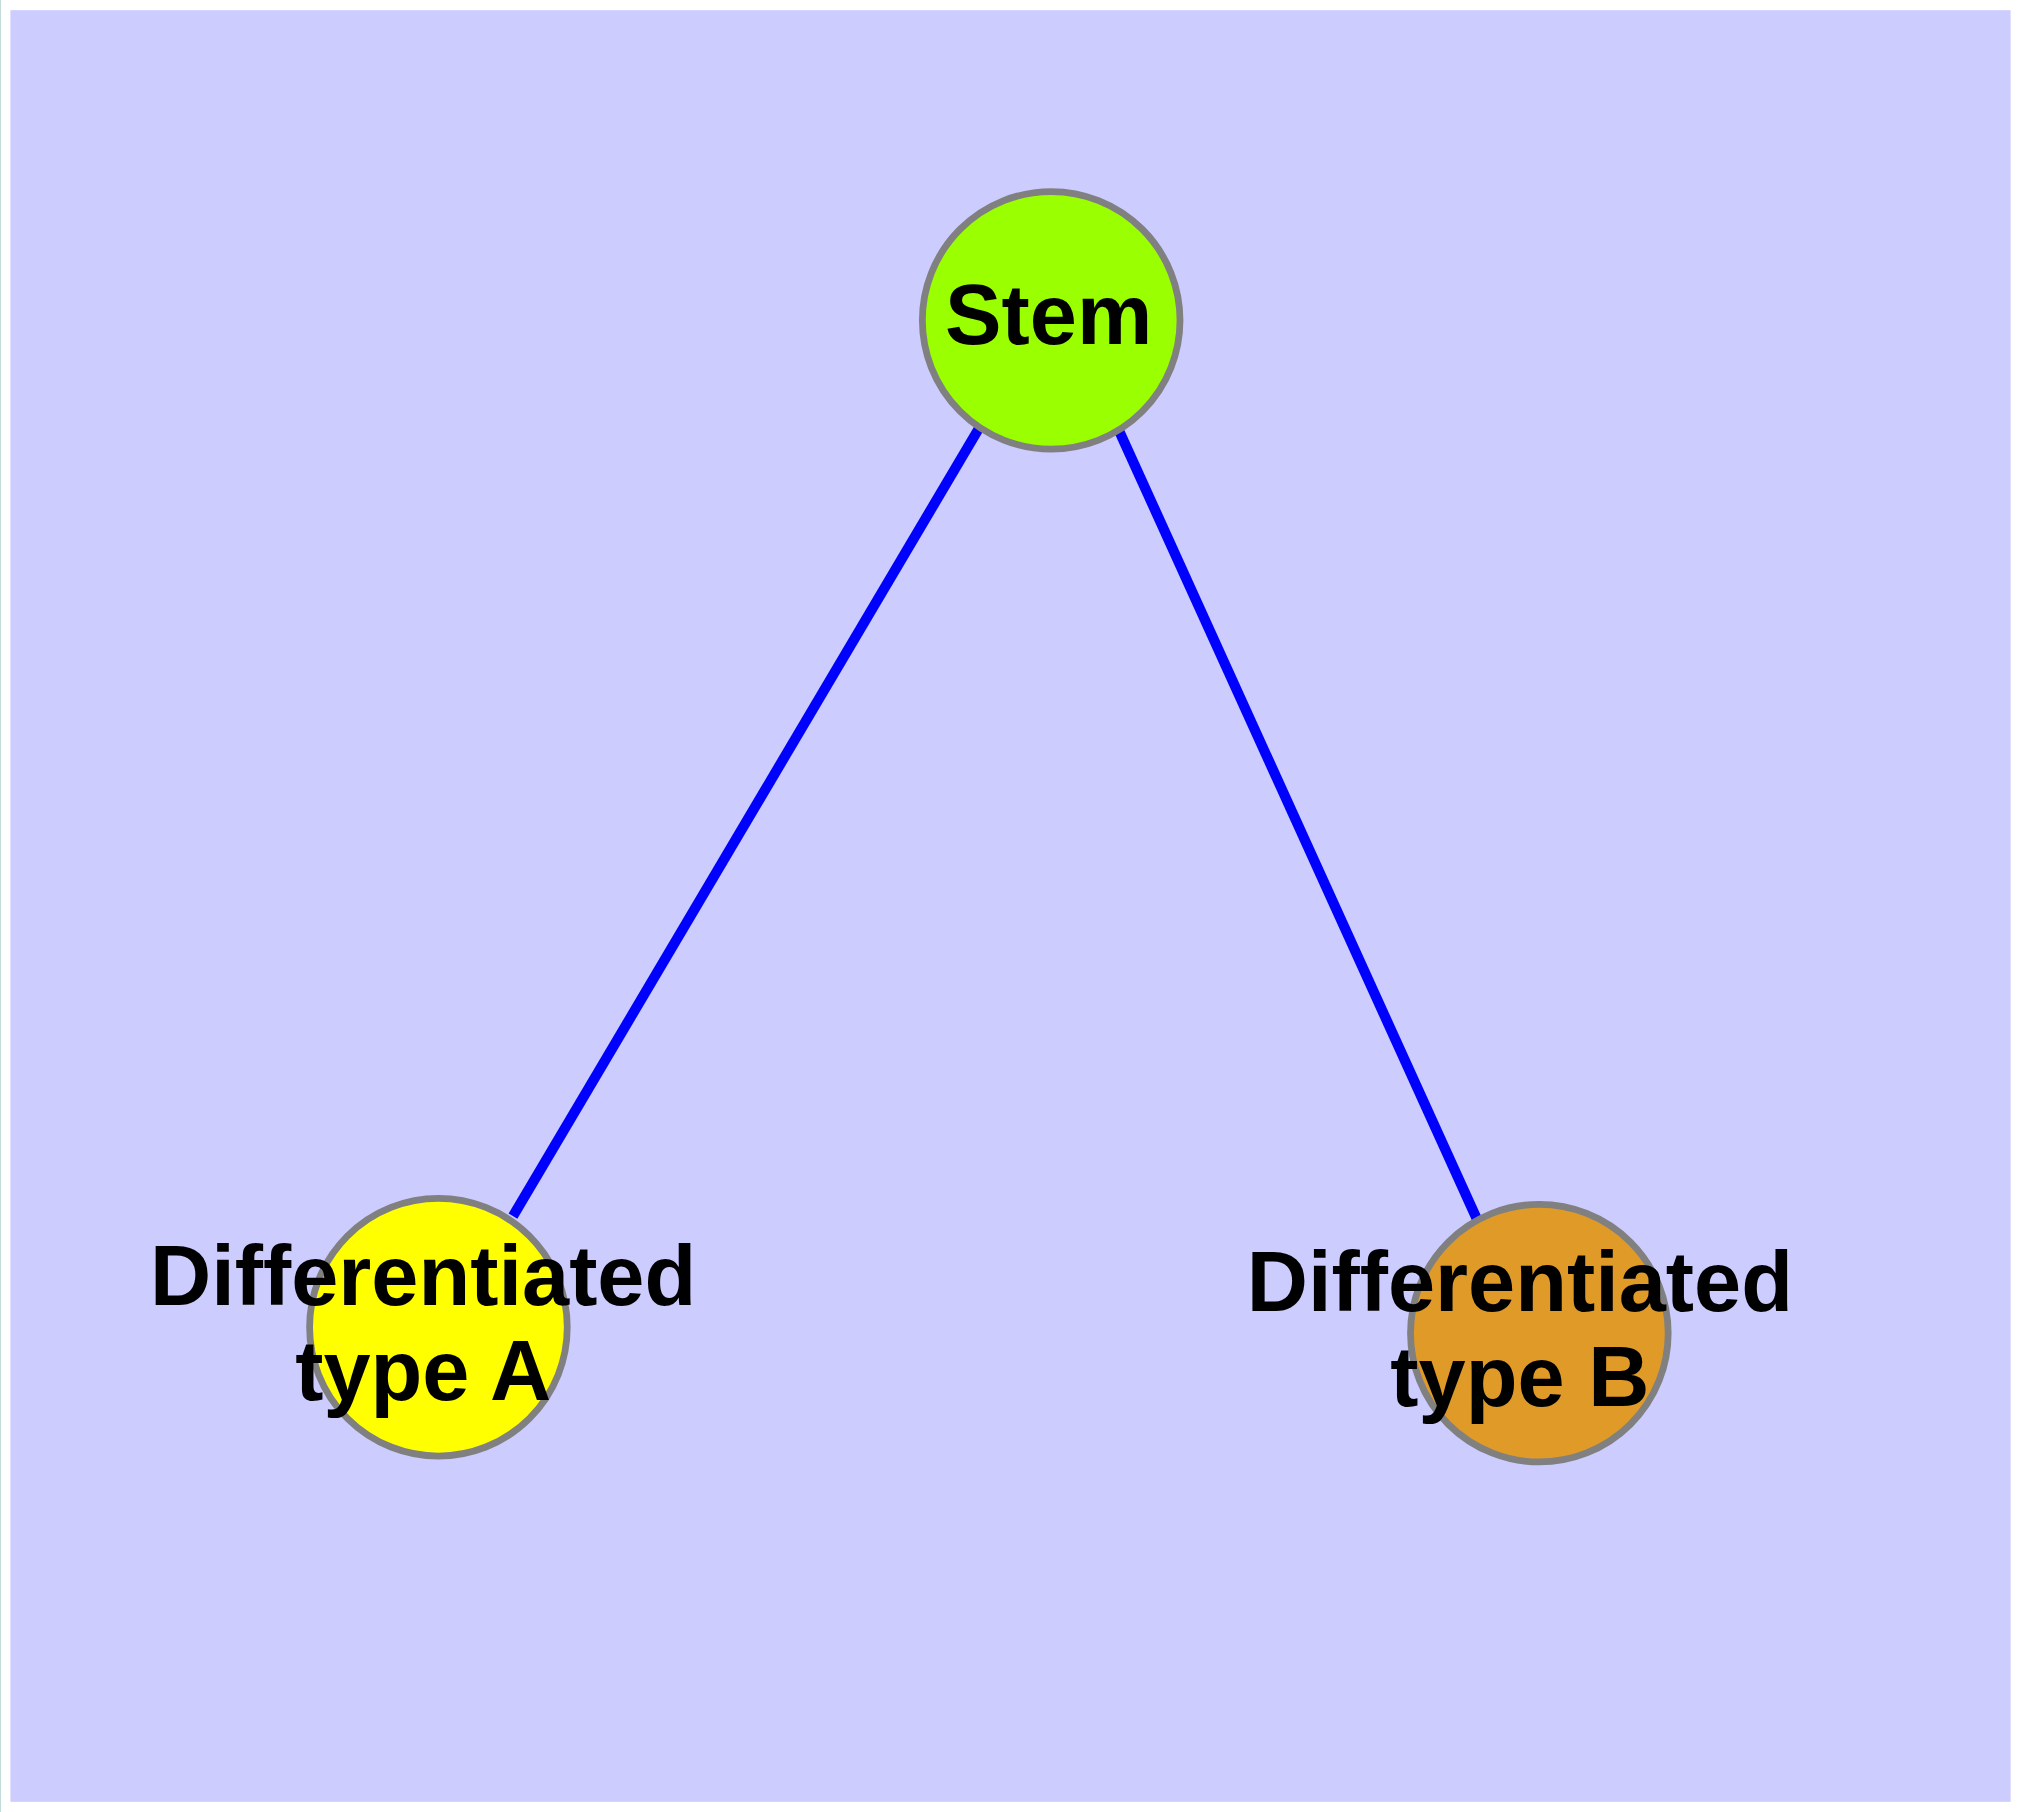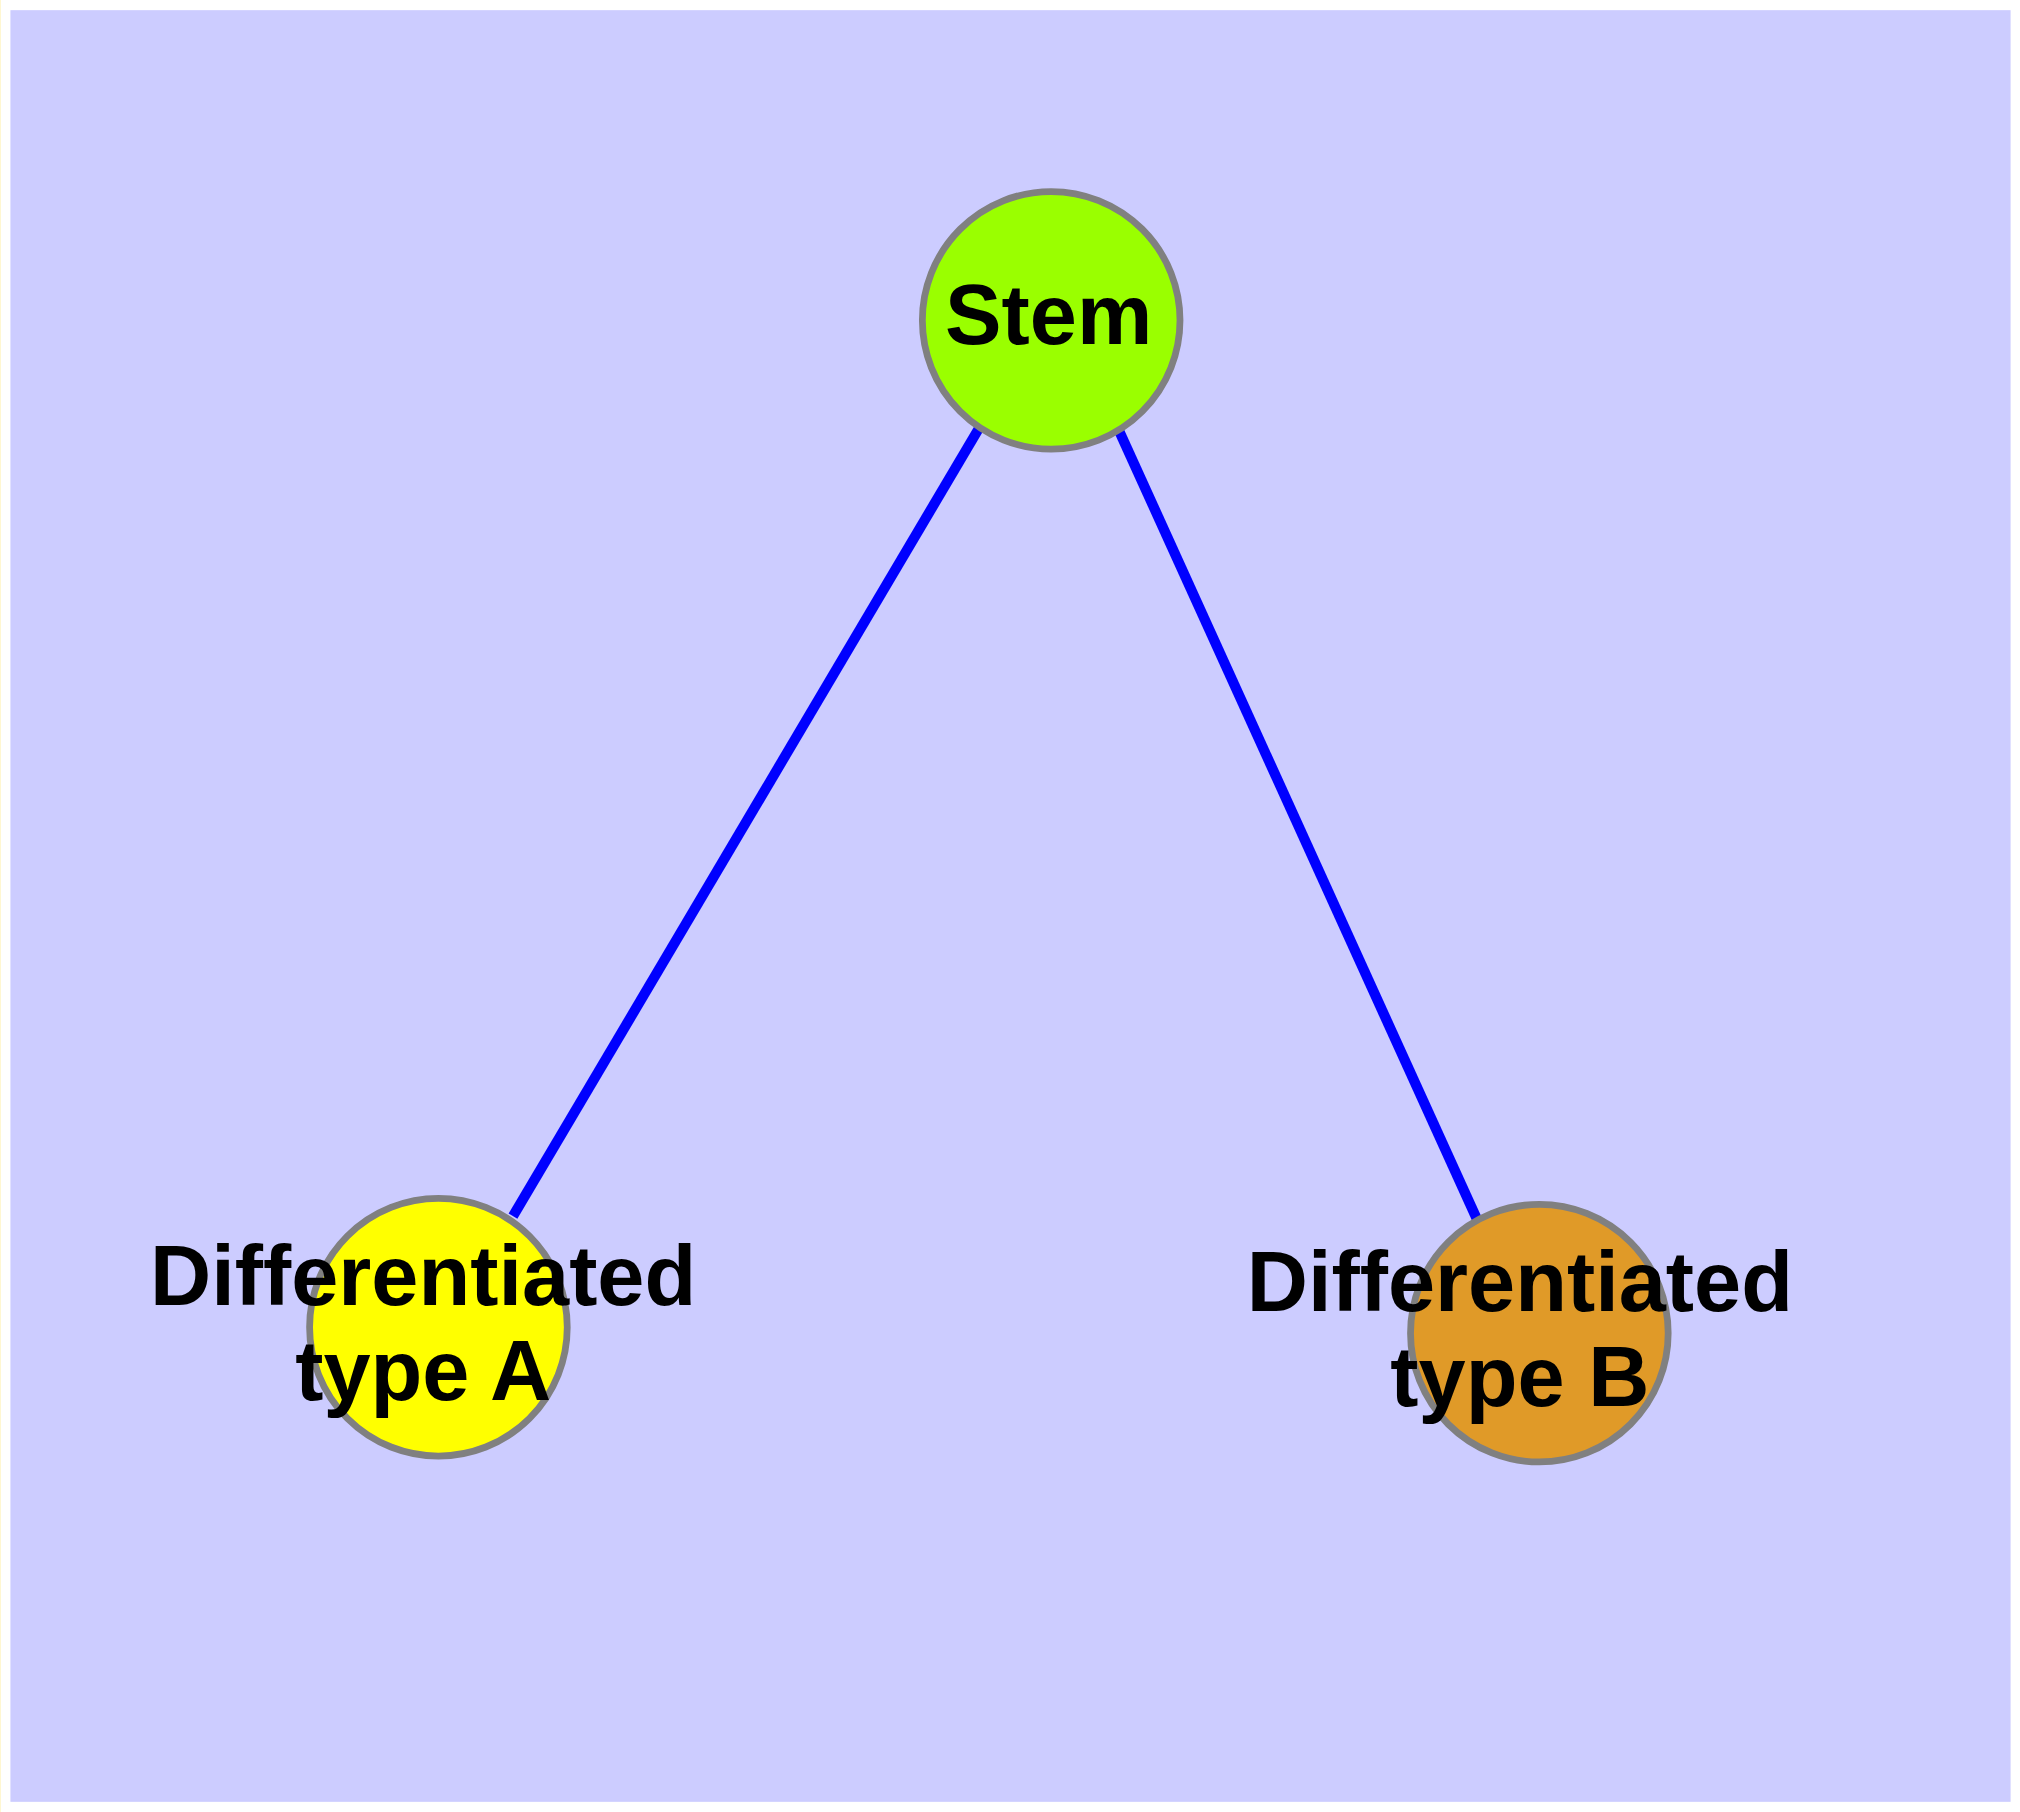--- a/index.html
+++ b/index.html
@@ -4,21 +4,21 @@
 <style>
   html, body {
     margin: 0;
     padding: 0;
     background: #ffffff;
   }
   #canvas {
     position: relative;
     width: 2021px;
     height: 1812px;
-    background: #fde047;
+    background: #0f766e;
     overflow: hidden;
     font-family: "Liberation Sans", sans-serif;
   }
   #graph-svg {
     position: absolute;
     top: 0;
     left: 0;
     width: 2021px;
     height: 1812px;
     display: block;

